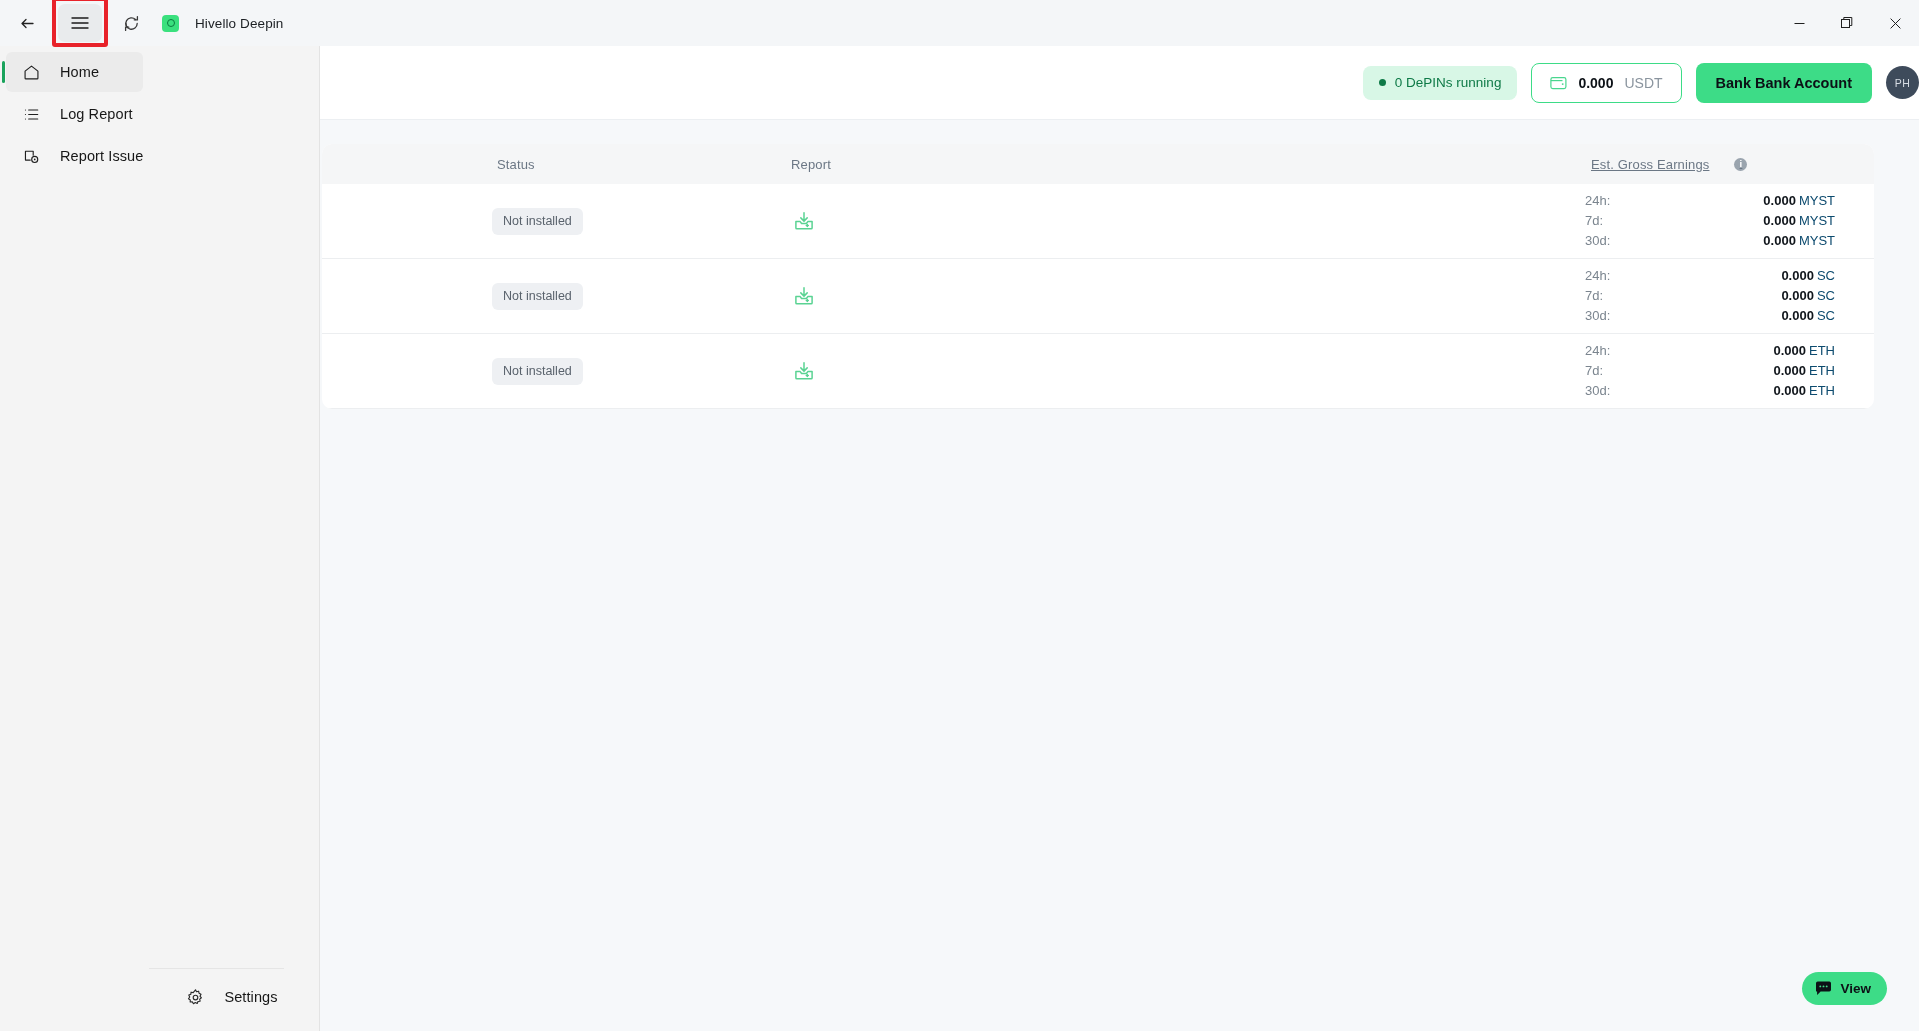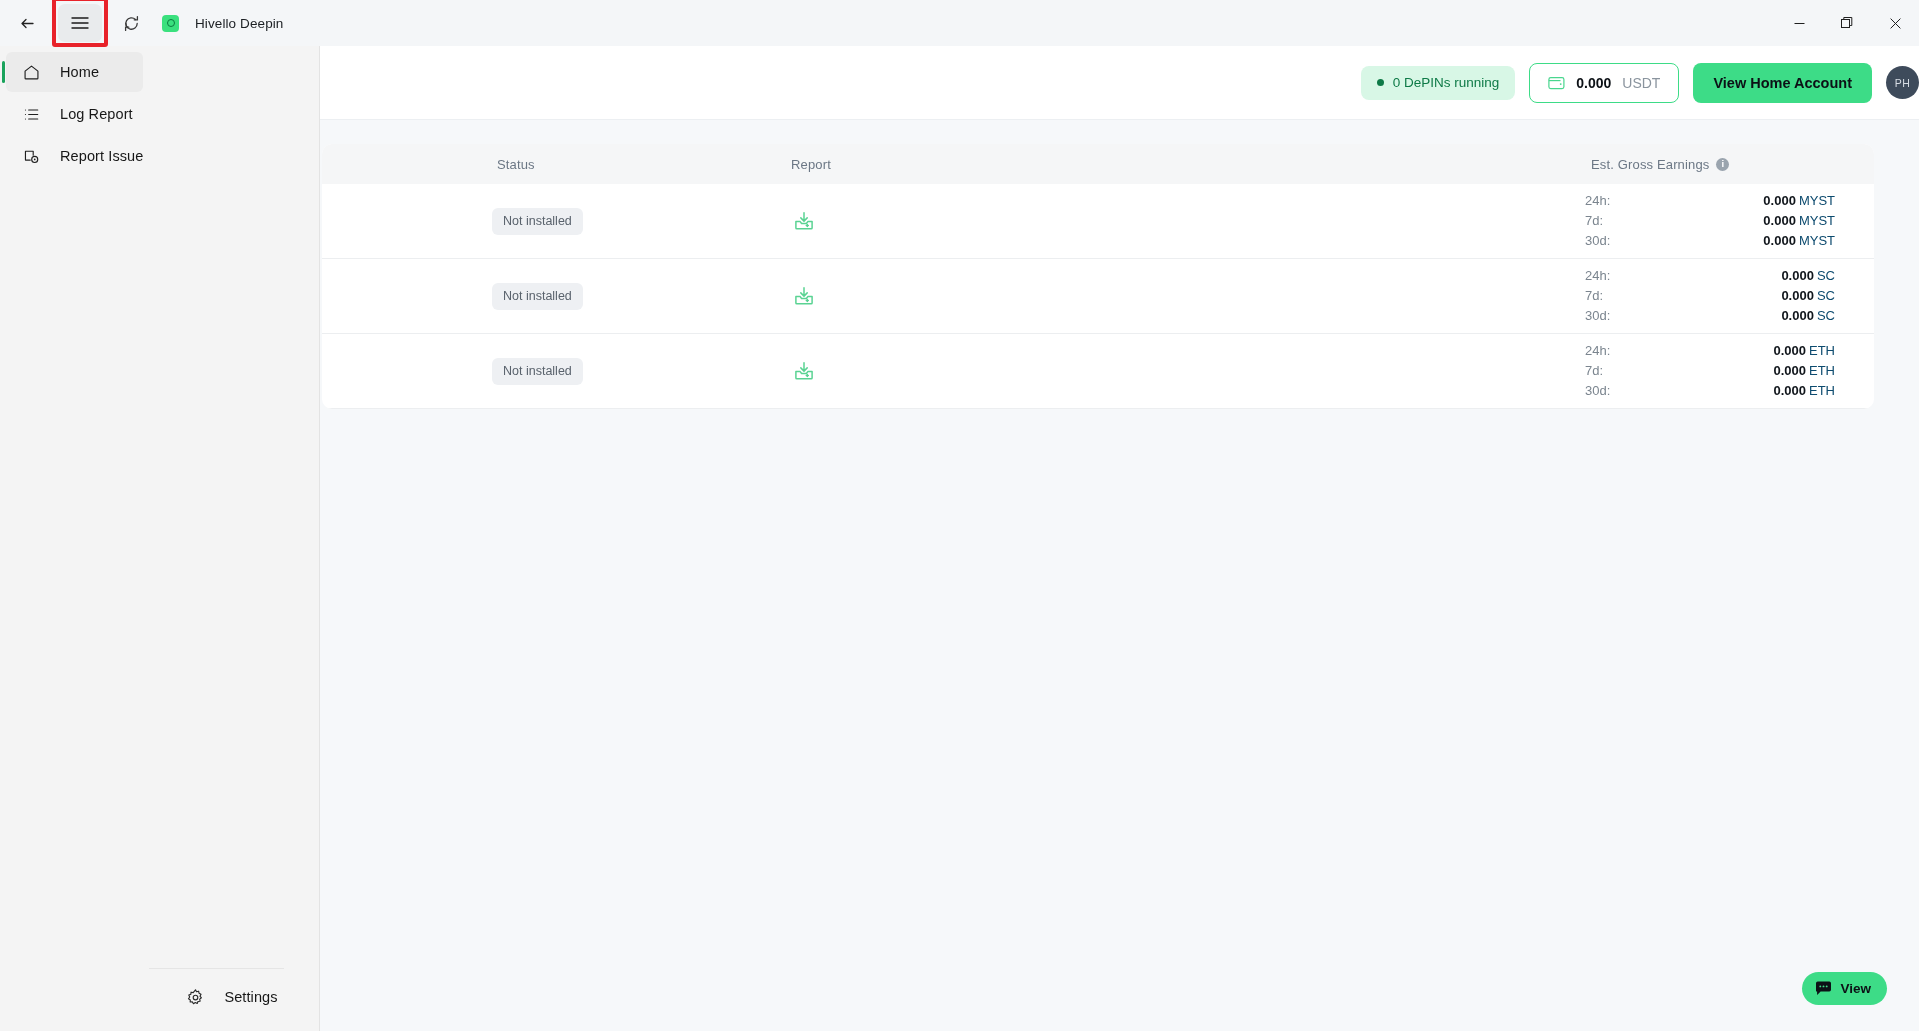--- a/index.html
+++ b/index.html
@@ -229,21 +229,21 @@
     align-items: center;
   }
   .th {
     font-size: 13px;
     color: #6b7785;
     letter-spacing: 0.15px;
     display: flex; align-items: center;
   }
   .th.c-status  { width: 300px; padding-left: 175px; }
   .th.c-actions { width: 450px; padding-left: 169px; }
-  .th.c-earn    { width: 802px; padding-left: 519px; gap: 7px; }
+  .th.c-earn    { width: 802px; padding-left: 519px; gap: 25px; text-decoration: underline; }
   .info-icon {
     width: 13px; height: 13px;
     border-radius: 50%;
     background: #9aa4ae;
     color: #ffffff;
     font-size: 9.5px;
     font-weight: bold;
     display: flex; align-items: center; justify-content: center;
     line-height: 1;
     cursor: pointer;
@@ -381,21 +381,21 @@
           <svg width="17" height="15" viewBox="0 0 17 15" fill="none" stroke="#49d68e" stroke-width="1.2" stroke-linejoin="round">
             <rect x="0.9" y="2.6" width="15" height="11" rx="1.8"></rect>
             <path d="M0.9 5.6h11.6"></path>
             <circle cx="12.7" cy="9.1" r="0.95" fill="#49d68e" stroke="none"></circle>
           </svg>
         </span>
         <span class="amt">0.000</span>
         <span class="cur">USDT</span>
       </div>
 
-      <button id="bank-btn">View Home Account</button>
+      <button id="bank-btn">Bank Bank Account</button>
 
       <div id="avatar">PH</div>
     </div>
 
     <div id="card">
       <div id="table">
 
         <div id="thead">
           <div class="th c-status">Status</div>
           <div class="th c-actions">Report</div>

